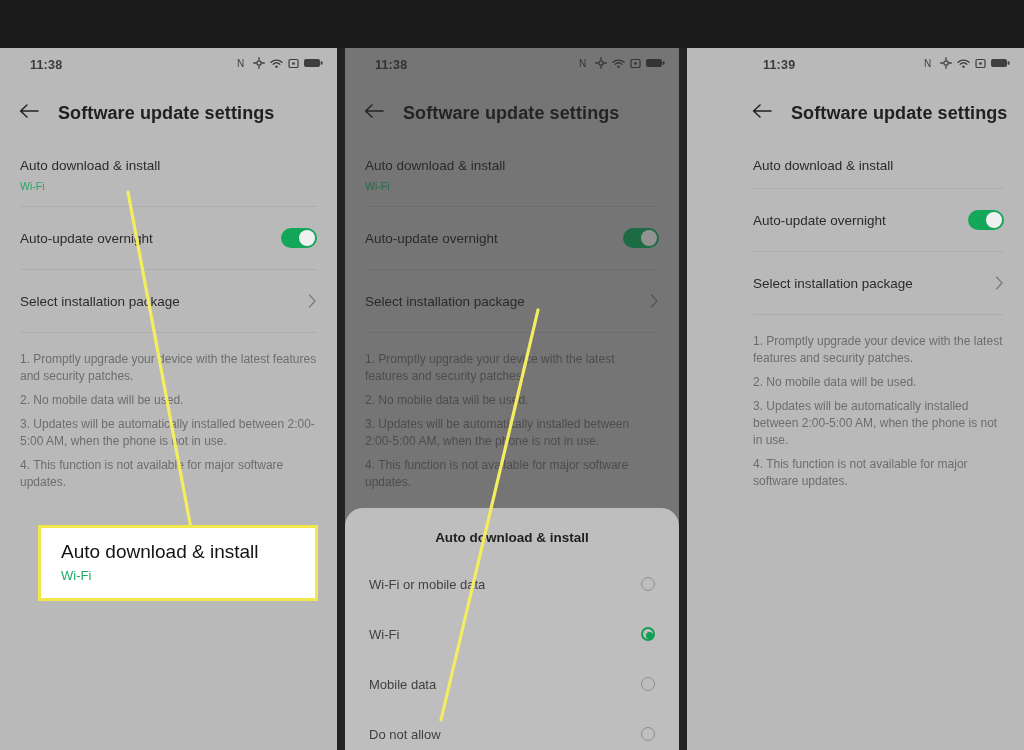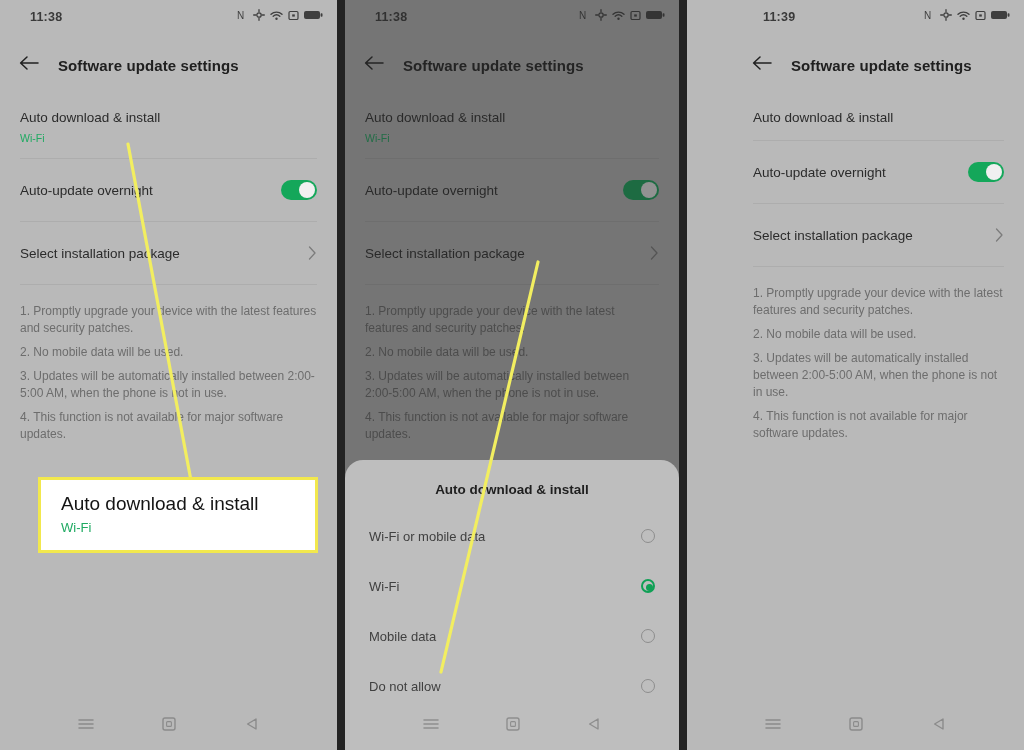--- a/index.html
+++ b/index.html
@@ -2,21 +2,21 @@
 <html><head>
 <meta charset="utf-8">
 <style>
   * { margin:0; padding:0; box-sizing:border-box; }
   html,body { width:1024px; height:750px; }
   body {
     font-family: "Liberation Sans", sans-serif;
     background:#1c1c1c;
     overflow:hidden;
   }
-  .stage { position:relative; width:1024px; height:564px; display:flex; }
+  .stage { position:relative; width:1024px; height:564px; display:flex;margin-top:48px; }
 
   .gap { width:8px; height:750px; background:#232323; flex:0 0 8px; }
 
   .phone {
     position:relative;
     width:337px; height:750px;
     background:#b9b9b9;
     overflow:hidden;
     flex:0 0 auto;
   }
@@ -36,21 +36,21 @@
     position:absolute; right:14px; top:9px;
     display:flex; align-items:center; gap:5px;
   }
   .sysicons span { display:inline-flex; align-items:center; }
 
   
   .appbar { display:flex; align-items:center; height:46px; padding:0 0 0 18px; margin-top:8px; }
   .backarrow { width:22px; height:22px; flex:0 0 22px; }
   .backarrow svg { display:block; }
   .apptitle {
-    font-size:15px; font-weight:700; color:#202020;
+    font-size:18px; font-weight:700; color:#202020;
     margin-left:18px; letter-spacing:.1px;
   }
 
   
   .content { padding:0 20px; }
   .row {
     position:relative;
     display:flex; align-items:center; justify-content:space-between;
     min-height:52px;
   }

